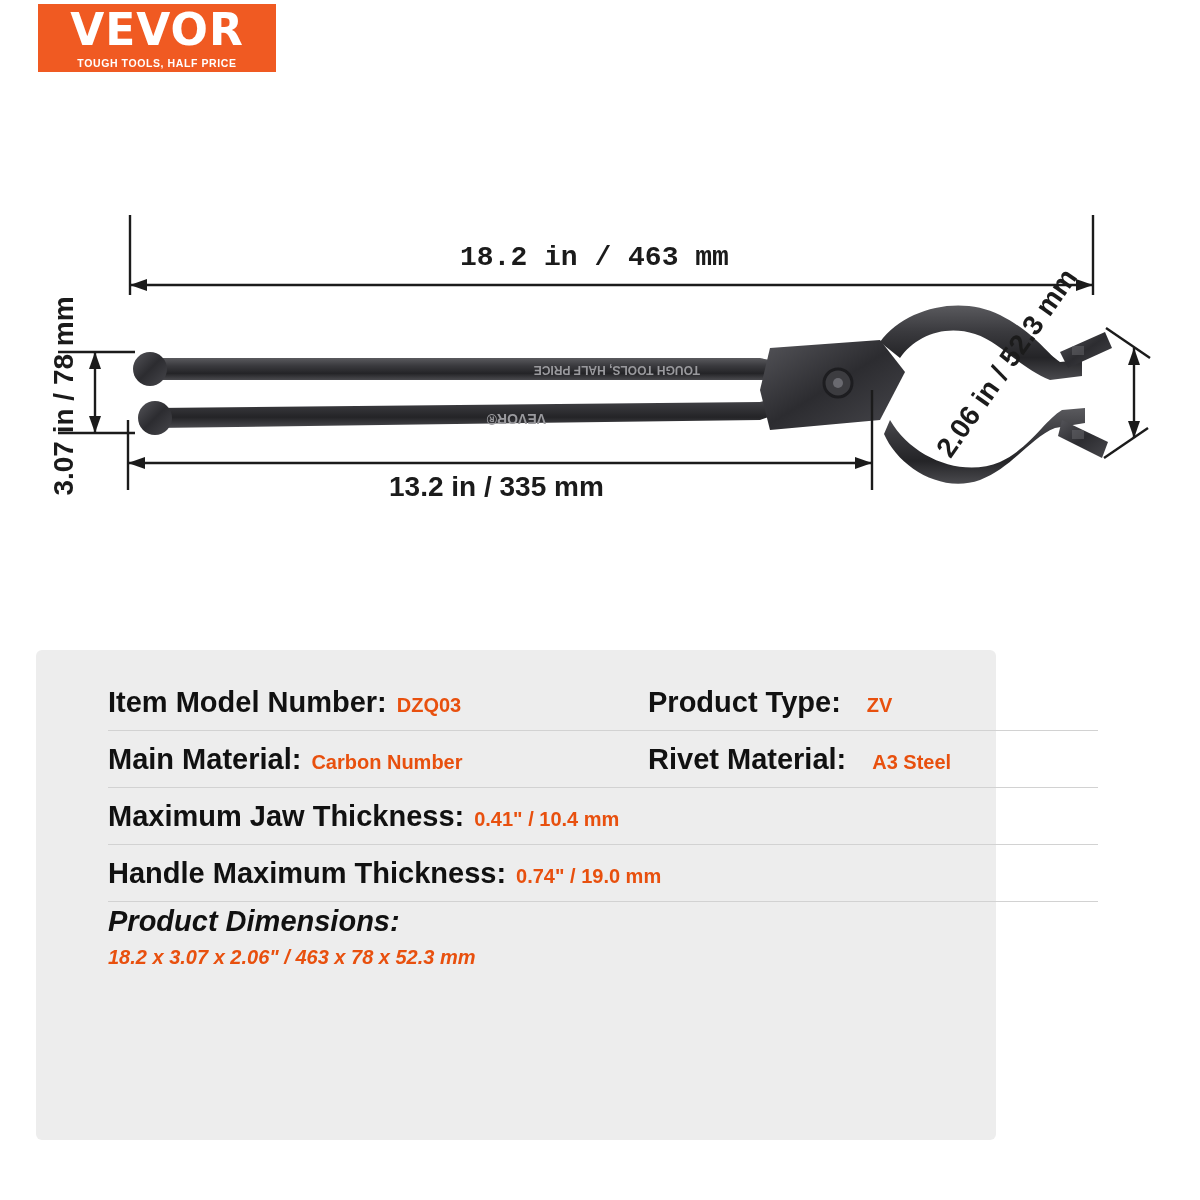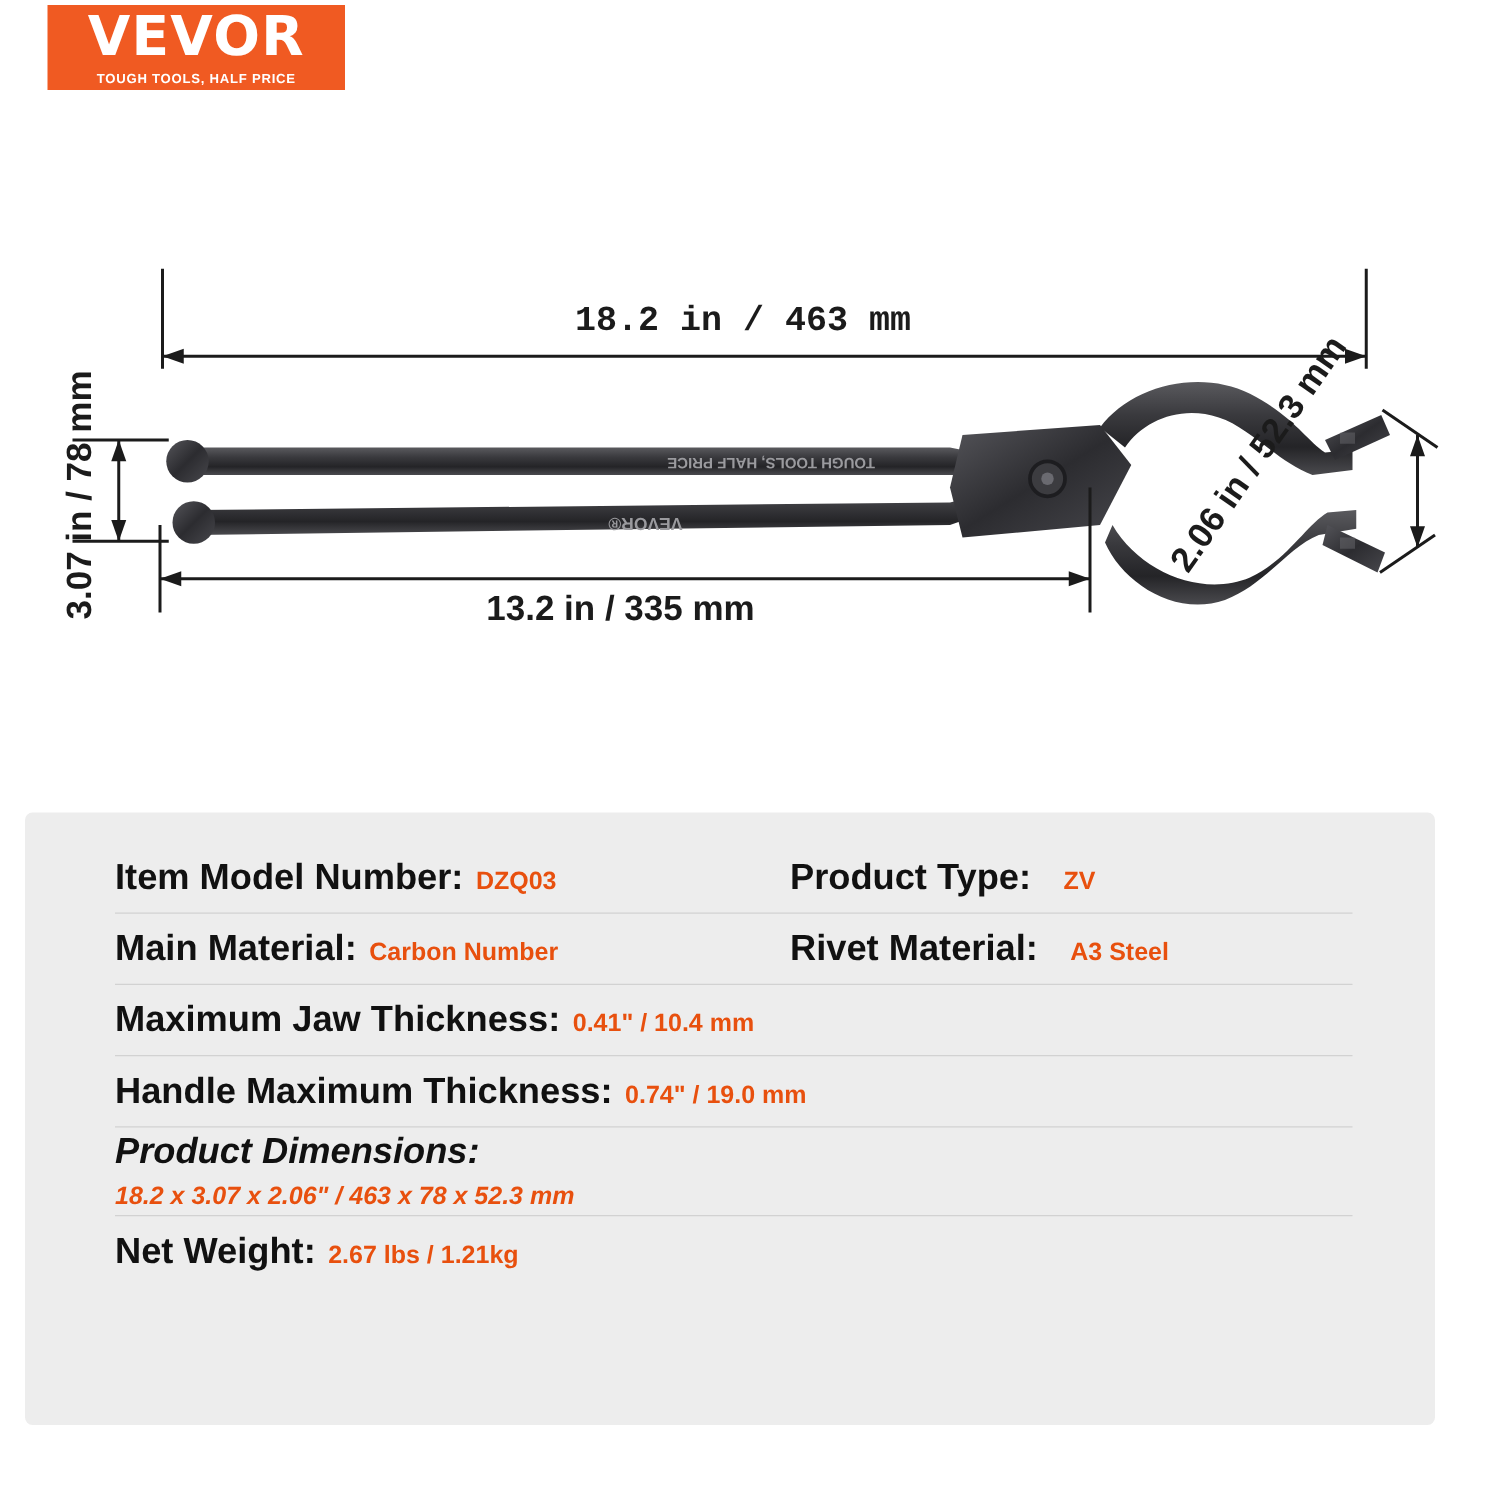--- a/index.html
+++ b/index.html
@@ -87,23 +87,23 @@
     left: 930px;
     top: 355px;
     font-size: 28px;
     transform: rotate(-55deg);
     transform-origin: left top;
   }
 
   
   .spec-panel {
     position: absolute;
-    left: 20px;
+    left: 36px;
     top: 650px;
-    width: 1128px;
+    width: 960px;
     height: 490px;
     background: #EDEDED;
     border-radius: 6px;
   }
   .spec-rows {
     position: absolute;
     left: 72px;
     top: 24px;
     width: 990px;
   }
@@ -270,21 +270,15 @@
       </div>
     </div>
 
     <div class="spec-row">
       <div class="cell full row-stack">
         <span class="k">Product Dimensions:</span>
         <span class="v">18.2 x 3.07 x 2.06" / 463 x 78 x 52.3 mm</span>
       </div>
     </div>
 
-    <div class="spec-row">
-      <div class="cell full">
-        <span class="k">Net Weight:</span>
-        <span class="v">2.67 lbs / 1.21kg</span>
-      </div>
-    </div>
 
   </div>
 </div>
 
 </body></html>

